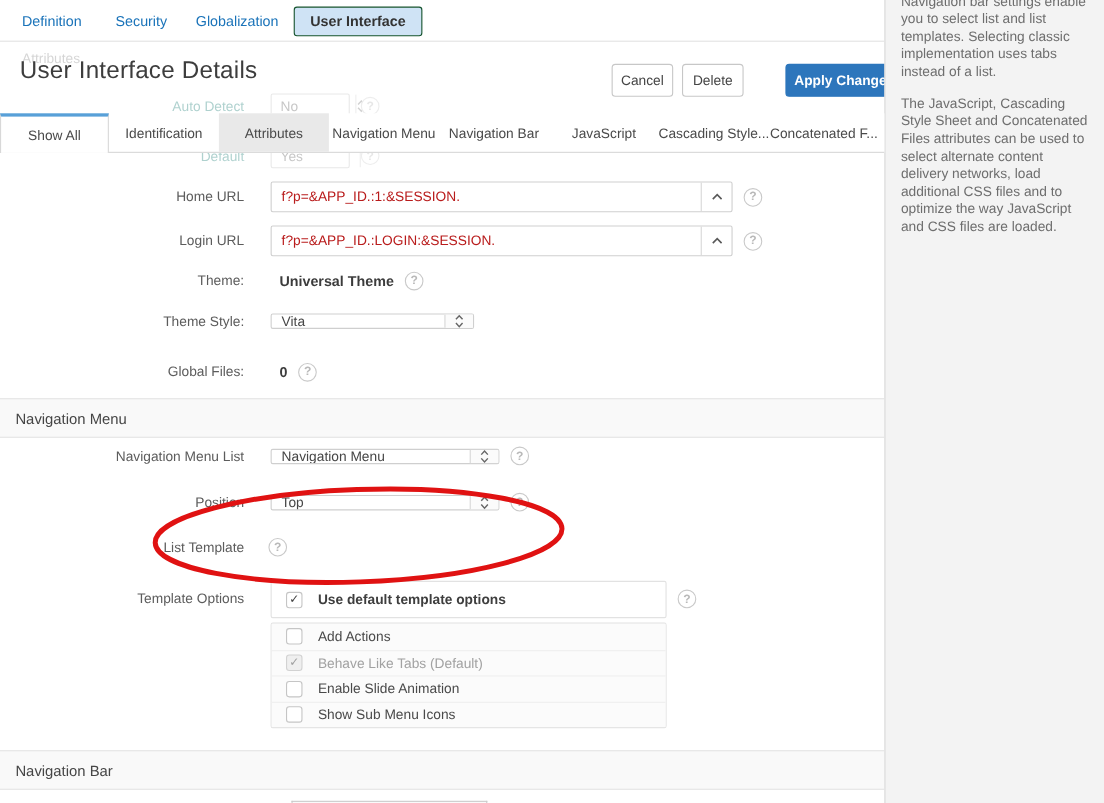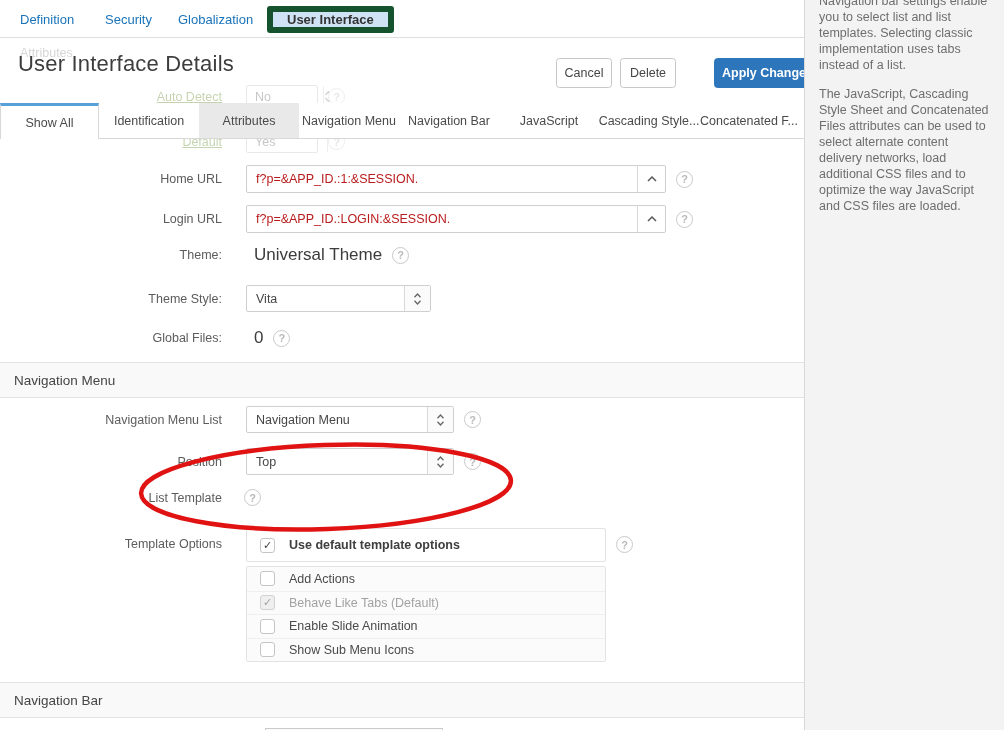--- a/index.html
+++ b/index.html
@@ -15,38 +15,38 @@
 
   
   .main { position:absolute; left:0; top:0; width:804px; height:730px; background:#fff; }
 
   
   .app-tabs { position:relative; height:38px; background:#fff; border-bottom:1px solid #dedede; }
   .apptab { position:absolute; top:0; height:38px; display:flex; align-items:center;
     font-size:13px; color:#1a73b9; cursor:pointer; }
   .apptab.t-def { left:20px; } .apptab.t-sec { left:105px; } .apptab.t-glob { left:178px; }
   .apptab.selected { left:267px; top:6px; height:27px; padding:0 14px; background:#cfe3f5;
-    border:6px solid #14532d; border-radius:3px; color:#333; font-weight:bold; }
+    border:1px solid #14532d; border-radius:3px; color:#333; font-weight:bold; }
 
   
   .header { position:relative; height:65px; background:#fff; }
   .ghost-region-title { position:absolute; left:20px; top:8px; font-size:12.5px; color:#8a8a8a; opacity:.35; }
   .page-title { position:absolute; left:18px; top:13px; font-size:22px; font-weight:normal;
     color:#3d3d3d; letter-spacing:.2px; }
   .btn { position:absolute; top:20px; height:30px; border-radius:3.5px; font-size:12.5px;
     display:flex; align-items:center; justify-content:center; border:1px solid #c7c7c7;
     background:#fff; color:#454545; cursor:pointer; font-family:inherit; }
   .btn-cancel { left:556px; width:56px; }
   .btn-delete { left:620px; width:56px; }
   .btn-apply { left:714px; width:107px; background:#2d76bc; border-color:#2d76bc;
     color:#fff; font-weight:bold; }
 
   
   .ghost-row { position:absolute; left:0; display:flex; align-items:center; opacity:.33; }
-  .ghost-row .flabel { color:#4d7c0f;text-decoration:underline; }
+  .ghost-row .flabel { color:#0f766e; }
   .mini-select { margin-left:12px; display:flex; width:72px; height:23px;
     border:1px solid #bbb; border-radius:2px; background:#fff;gap:44px; }
   .mini-select .val { flex:1; display:flex; align-items:center; padding:0 8px;
     font-size:12.5px; color:#555; }
   .mini-select .seg { width:22px; border-left:1px solid #ccc; display:flex;
     align-items:center; justify-content:center; }
   .ghost-auto { top:47px; width:520px; }
 
   
   .subtabs { position:relative; z-index:2; height:36px; background:#fff;
@@ -64,33 +64,33 @@
     color:#5c5c5c; flex:none; white-space:nowrap; }
   .fctl { margin-left:12px; }
 
   .textcombo { display:flex; width:420px; height:28px; border:1px solid #cfcfcf;
     border-radius:2px; background:#fff; }
   .textcombo .val { flex:1; display:flex; align-items:center; padding:0 9px;
     font-size:12.5px; color:#b91c1c; white-space:nowrap; overflow:hidden; }
   .textcombo .updn { width:28px; border-left:1px solid #d8d8d8; display:flex;
     align-items:center; justify-content:center; cursor:pointer; }
 
-  .selectbox { display:flex; width:208px; height:27px; border:1px solid #cfcfcf;
+  .selectbox { display:flex; width:208px; height:14px; border:1px solid #cfcfcf;
     border-radius:2px; background:#fff; cursor:pointer; }
   .selectbox.w185 { width:185px; }
   .selectbox .val { flex:1; display:flex; align-items:center; padding:0 9px;
     font-size:12.5px; color:#464646; white-space:nowrap; overflow:hidden; }
   .selectbox .spin { width:26px; border-left:1px solid #d8d8d8; background:#fbfbfb;
     display:flex; align-items:center; justify-content:center; }
 
   .helpicon { width:17px; height:17px; border:1px solid #c9c9c9; border-radius:50%;
     color:#b9b9b9; font-size:11px; font-weight:bold; display:flex; align-items:center;
     justify-content:center; margin-left:10px; flex:none; background:#fff; }
 
-  .static-val { font-size:17px; font-weight:normal; color:#3c3c3c; margin-left:20px; white-space:nowrap; }
+  .static-val { font-size:13px; font-weight:bold; color:#3c3c3c; margin-left:20px; white-space:nowrap; }
 
   .section-hdr { position:absolute; left:0; width:804px; height:36px; background:#f9f9f9;
     border-top:1px solid #e4e4e4; border-bottom:1px solid #e4e4e4; display:flex;
     align-items:center; padding-left:14px; font-size:13.5px; color:#454545; }
 
   .optbox { border:1px solid #e2e2e2; border-radius:2px; background:#fff; width:360px; margin-left:12px; }
   .optbox.single { height:34px; display:flex; align-items:center; }
   .optrow { height:23.5px; display:flex; align-items:center; background:#fbfbfb;
     border-top:1px solid #efefef; cursor:pointer; }
   .optrow:first-child { border-top:none; }

